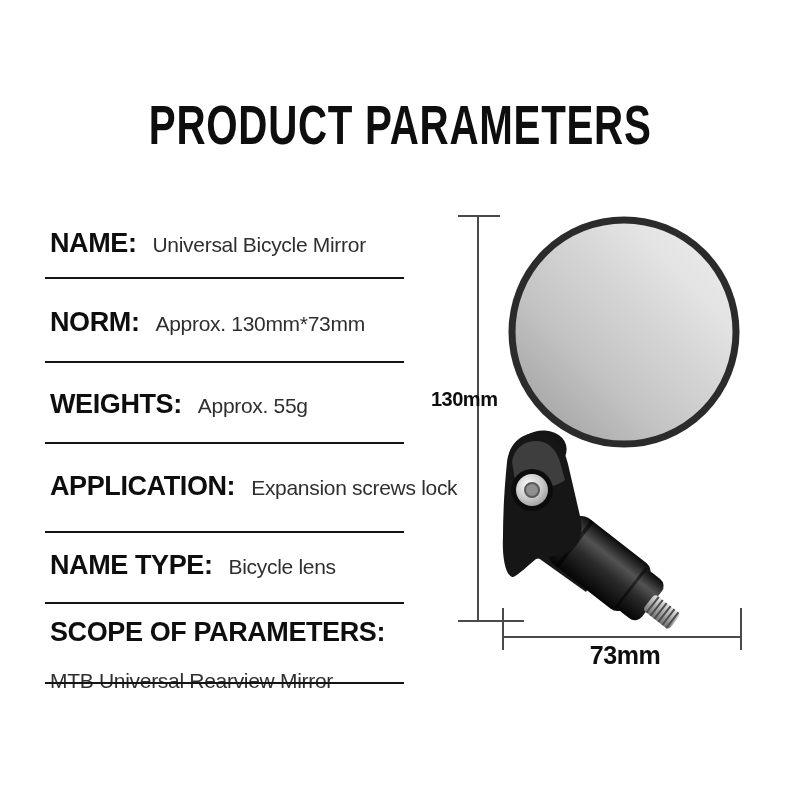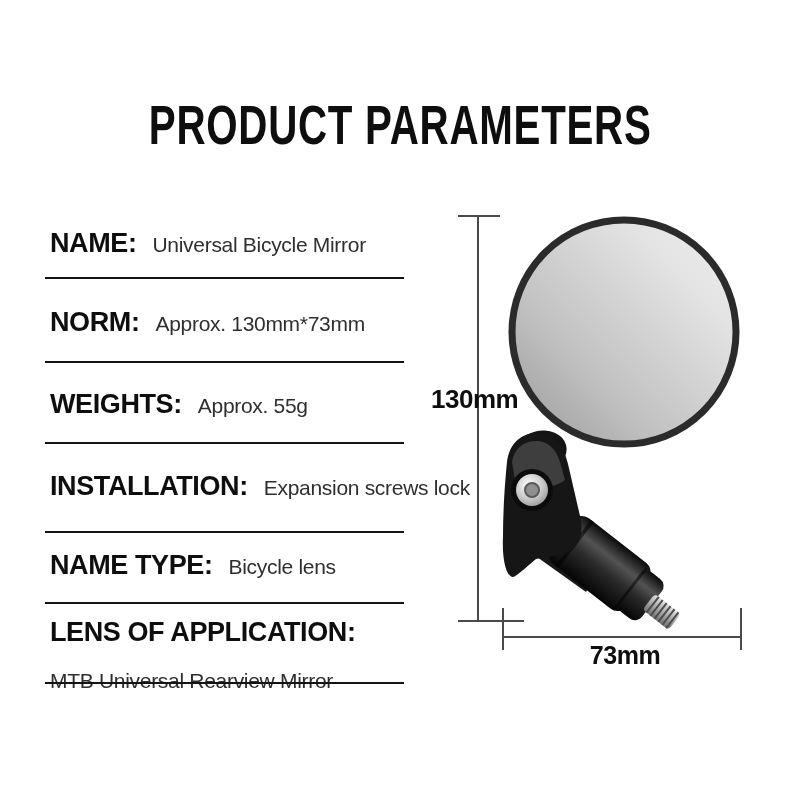--- a/index.html
+++ b/index.html
@@ -47,21 +47,21 @@
   .dim-v-line{left:477px;top:216px;width:2px;height:406px;}
   .dim-v-tick-top{left:458px;top:215px;width:42px;height:2px;}
   .dim-v-tick-bottom{left:458px;top:620px;width:66px;height:2px;}
   .dim-h-line{left:503px;top:636px;width:238px;height:2px;}
   .dim-h-tick-left{left:502px;top:608px;width:2px;height:42px;}
   .dim-h-tick-right{left:740px;top:608px;width:2px;height:42px;}
   .dim-label{
     position:absolute;font-weight:bold;color:var(--heading-text);
     letter-spacing:-0.5px;white-space:nowrap;
   }
-  .dim-label-height{left:431px;top:385px;font-size:26px;line-height:28px;}
+  .dim-label-height{left:431px;top:385px;font-size:20px;line-height:28px;}
   .dim-label-width{left:577px;top:642px;width:96px;text-align:center;font-size:25px;line-height:27px;}
   
   .product-image{position:absolute;left:0;top:0;pointer-events:none;}
 </style>
 </head>
 <body>
 
 <div class="page">
 
   <h1 class="page-title"><span class="title-text">PRODUCT PARAMETERS</span></h1>
@@ -78,33 +78,33 @@
   </div>
   <div class="divider d2"></div>
 
   <div class="spec-row r3">
     <span class="spec-label">WEIGHTS:</span>
     <span class="spec-value">Approx. 55g</span>
   </div>
   <div class="divider d3"></div>
 
   <div class="spec-row r4">
-    <span class="spec-label">INSTALLATION:</span>
+    <span class="spec-label">APPLICATION:</span>
     <span class="spec-value">Expansion screws lock</span>
   </div>
   <div class="divider d4"></div>
 
   <div class="spec-row r5">
     <span class="spec-label">NAME TYPE:</span>
     <span class="spec-value">Bicycle lens</span>
   </div>
   <div class="divider d5"></div>
 
   <div class="spec-block">
-    <span class="spec-label">LENS OF APPLICATION:</span>
+    <span class="spec-label">SCOPE OF PARAMETERS:</span>
     <span class="spec-value">MTB Universal Rearview Mirror</span>
   </div>
   <div class="divider d6"></div>
 
   <svg class="product-image" width="800" height="800" viewBox="0 0 800 800" aria-hidden="true">
     <defs>
       <linearGradient id="glass" x1="0" y1="1" x2="1" y2="0">
         <stop offset="0" stop-color="#999999"></stop>
         <stop offset="0.35" stop-color="#c2c2c2"></stop>
         <stop offset="0.75" stop-color="#e3e3e3"></stop>

